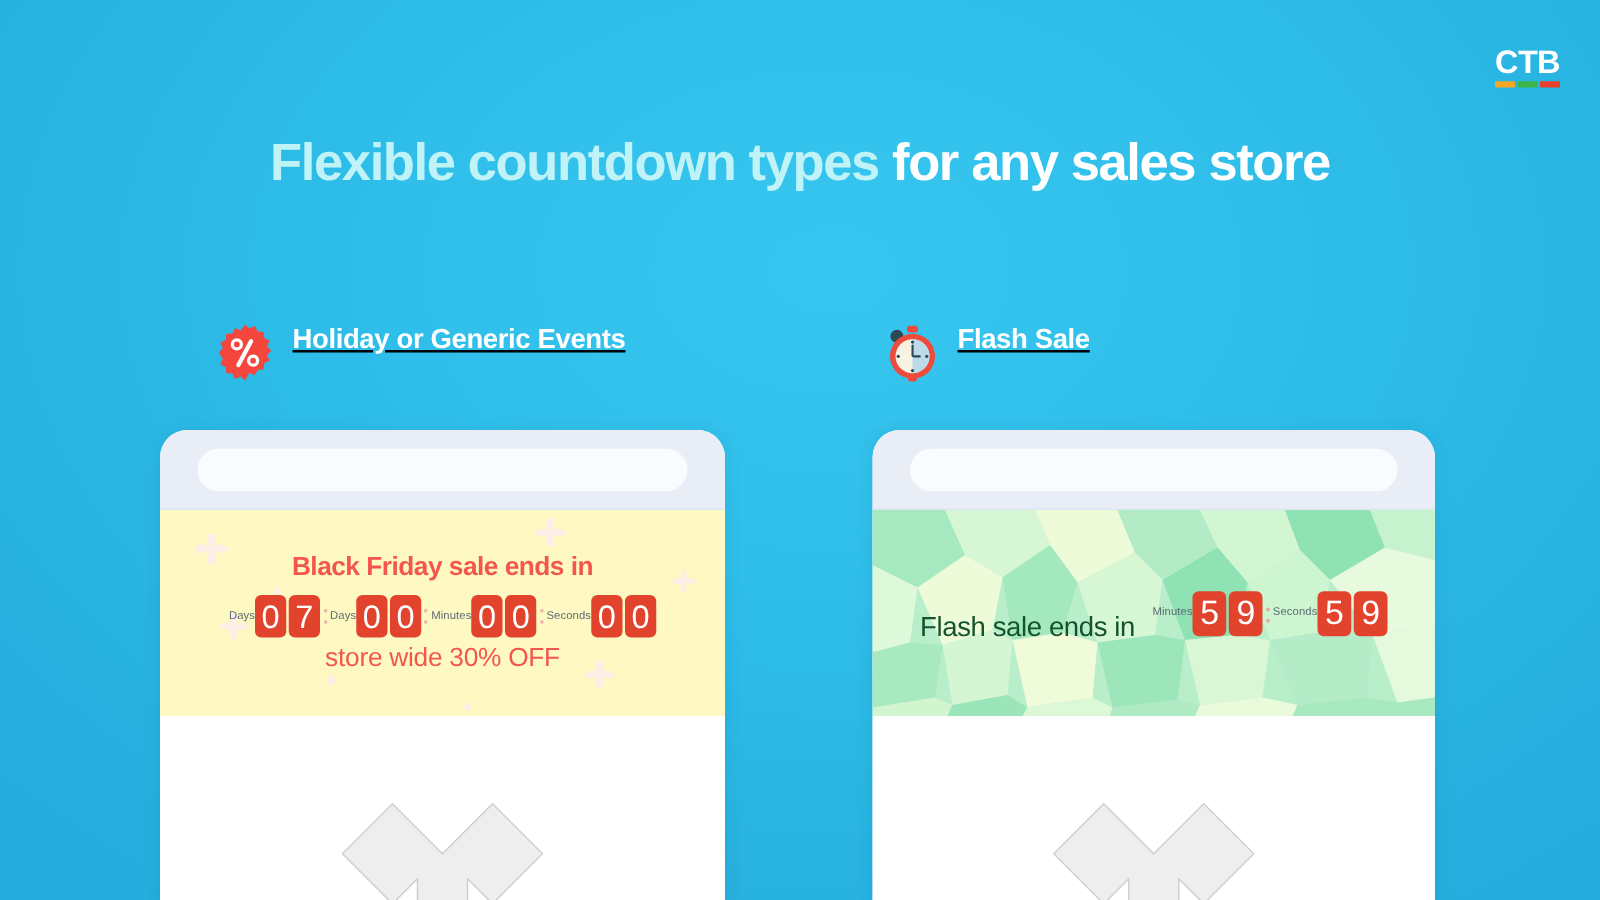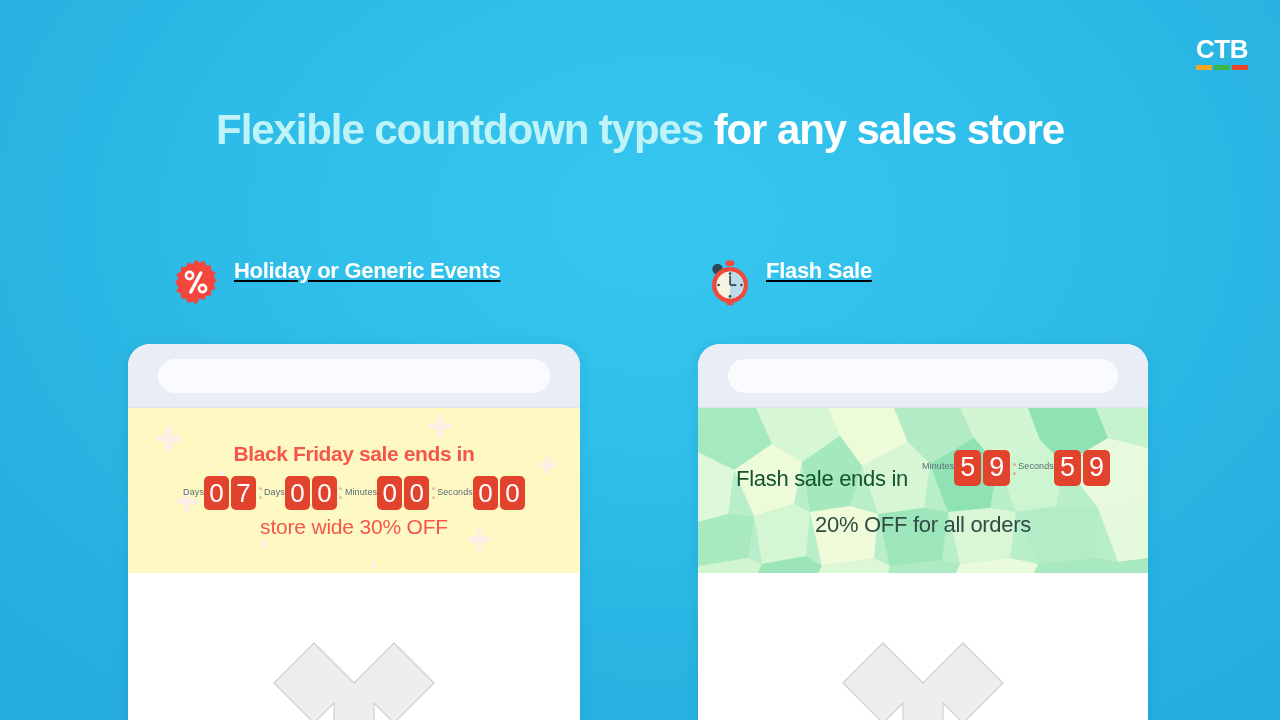--- a/index.html
+++ b/index.html
@@ -370,21 +370,20 @@
                 </div>
               <div class="cd-unit">
                 <div class="cd-label">Seconds</div>
                 <div class="cd-digits">
                   <div class="cd-d">5</div>
                   <div class="cd-d">9</div>
                 </div>
               </div>
             </div>
           </div>
-          <div class="b-sub">20% OFF for all orders</div>
         </div>
       </div>
 
       <div class="ph-wrap">
         <svg width="230" height="160" viewBox="0 0 230 160" aria-hidden="true">
           <path d="M115 62 L75 22 L35 62 L75 102 L95 82 L95 130 L135 130 L135 82 L155 102 L195 62 L155 22 Z" fill="#eeeeee" stroke="#cfcfcf" stroke-width="1.2" stroke-linejoin="round"></path>
         </svg>
       </div>
     </div>
   </div>

